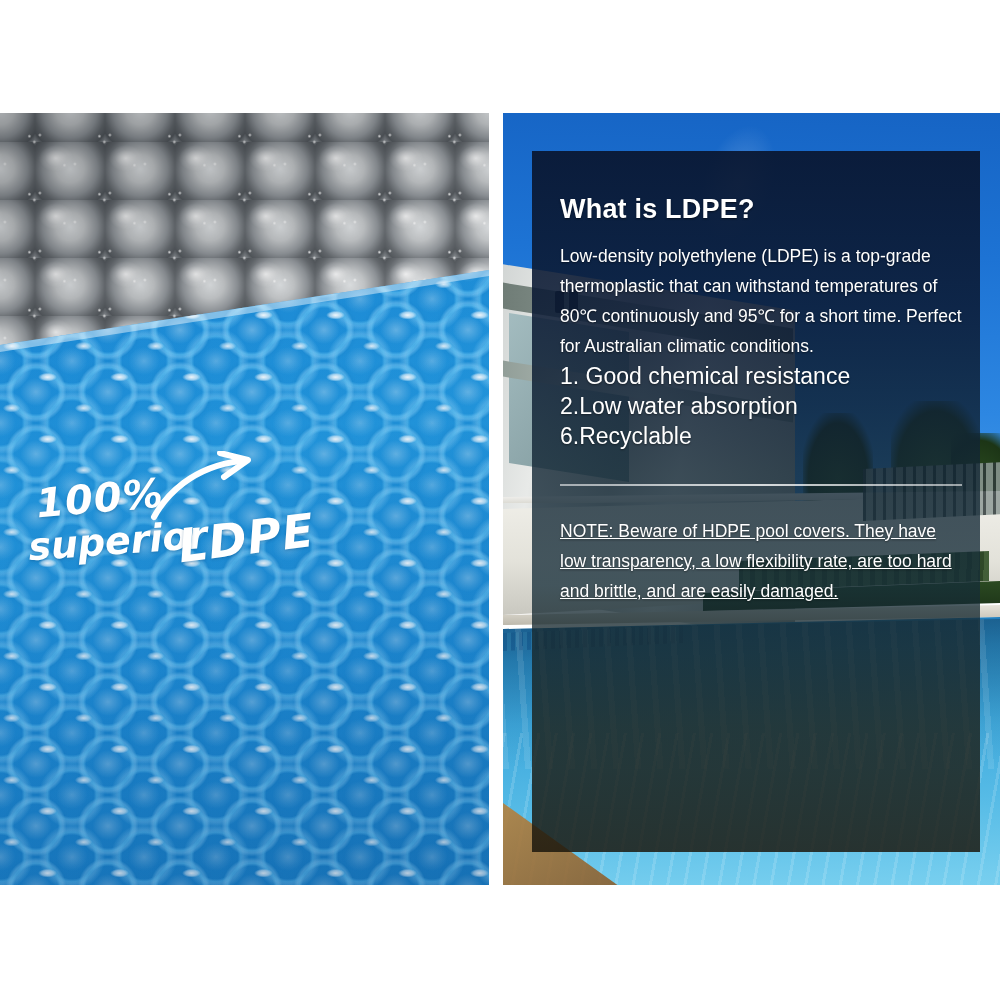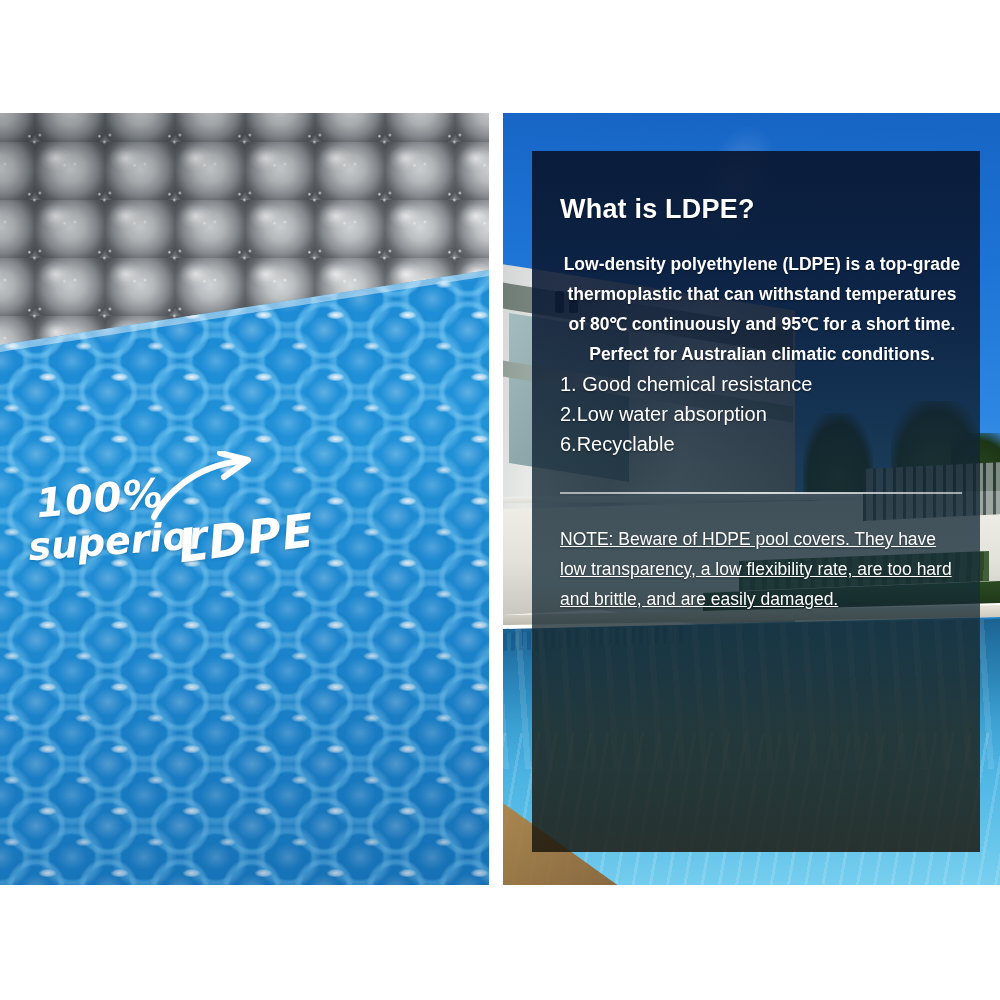--- a/index.html
+++ b/index.html
@@ -163,26 +163,26 @@
       rgba(9,22,48,.93) 0%,
       rgba(11,26,52,.88) 22%,
       rgba(18,38,52,.80) 46%,
       rgba(20,44,56,.76) 62%,
       rgba(28,30,22,.80) 82%,
       rgba(26,22,12,.84) 100%);}
 
   .ov-inner{position:absolute;left:28px;top:0;width:404px;height:701px;color:#fff;}
   .ov-title{font-size:27px;font-weight:700;letter-spacing:.2px;margin:43px 0 0 0;
     text-shadow:0 1px 2px rgba(0,0,0,.5);}
-  .ov-para{font-size:17.5px;line-height:30px;margin:24px 0 0 0;font-weight:700;
-    text-shadow:0 1px 2px rgba(0,0,0,.45);text-align:center;}
+  .ov-para{font-size:17.5px;line-height:30px;margin:16px 0 0 0;font-weight:400;
+    text-shadow:0 1px 2px rgba(0,0,0,.45);}
   .ov-proplabel{font-size:17.5px;line-height:30px;margin:26px 0 0 0;
     text-shadow:0 1px 2px rgba(0,0,0,.45);}
   .ov-list{list-style:none;margin:0;padding:0;}
-  .ov-list li{font-size:20px;line-height:30px;text-shadow:0 1px 2px rgba(0,0,0,.45);}
+  .ov-list li{font-size:23px;line-height:30px;text-shadow:0 1px 2px rgba(0,0,0,.45);}
   .ov-rule{margin:33px 0 0 0;height:2px;width:402px;
     background:linear-gradient(90deg,rgba(255,255,255,.55),rgba(255,255,255,.8),rgba(255,255,255,.55));}
   .ov-note{font-size:17.5px;line-height:30px;margin:30px 0 0 0;
     text-shadow:0 1px 2px rgba(0,0,0,.45);text-decoration:underline;}
 </style>
 </head>
 <body>
 
 <div class="stage">
 

